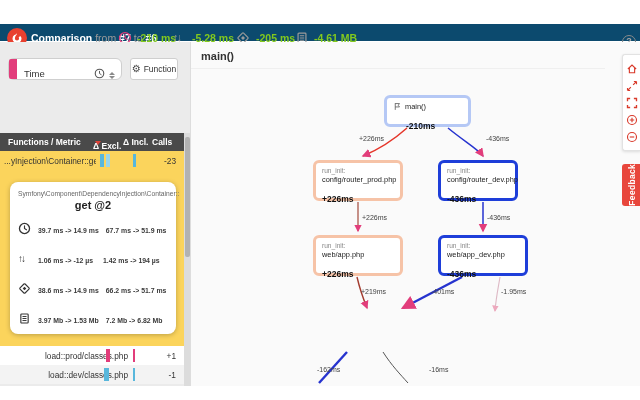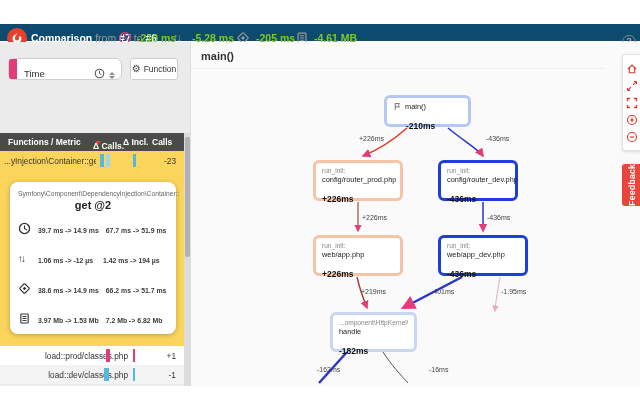--- a/index.html
+++ b/index.html
@@ -157,21 +157,21 @@
         </span>
     </div>
     <div class="options-btn">
       <span class="gear">⚙</span>
       <span>Function</span>
     </div>
 
     <div class="tbl-head">
       <span style="left:8px">Functions / Metric</span>
       <span style="left:93px">
-          <span>Δ Calls.</span>
+          <span>Δ Excl.</span>
           <span class="sort-caret"></span>
         </span>
       <span style="left:123px">Δ Incl.</span>
       <span style="left:152px">Calls</span>
     </div>
 
     <div class="yellow-block"></div>
 
     <div class="frow" style="top:109px">
       <span class="fname"><span>...yInjection\Container::get</span></span>
@@ -289,25 +289,20 @@
       <div class="nm">web/app.php</div>
       <div class="delta">+226ms</div>
     </div>
 
     <div class="node n-appdev">
       <div class="sub">run_init:</div>
       <div class="nm">web/app_dev.php</div>
       <div class="delta">-436ms</div>
     </div>
 
-    <div class="node n-handle">
-      <div class="sub">...omponent\HttpKernel\Kernel::</div>
-      <div class="nm">handle</div>
-      <div class="delta">-182ms</div>
-    </div>
 
 
     <div class="rail-panel">
       <svg width="12" height="12" viewBox="0 0 16 16">
           <path d="M2.5 8 8 2.8 13.5 8 M4.5 6.8V13h7V6.8" fill="none" stroke="currentColor" stroke-width="1.5"></path>
         </svg>
       <svg width="12" height="12" viewBox="0 0 16 16">
           <path d="M9.5 6.5 14 2m0 0h-3.5M14 2v3.5M6.5 9.5 2 14m0 0h3.5M2 14v-3.5" fill="none" stroke="currentColor" stroke-width="1.5"></path>
         </svg>
       <svg width="12" height="12" viewBox="0 0 16 16">

